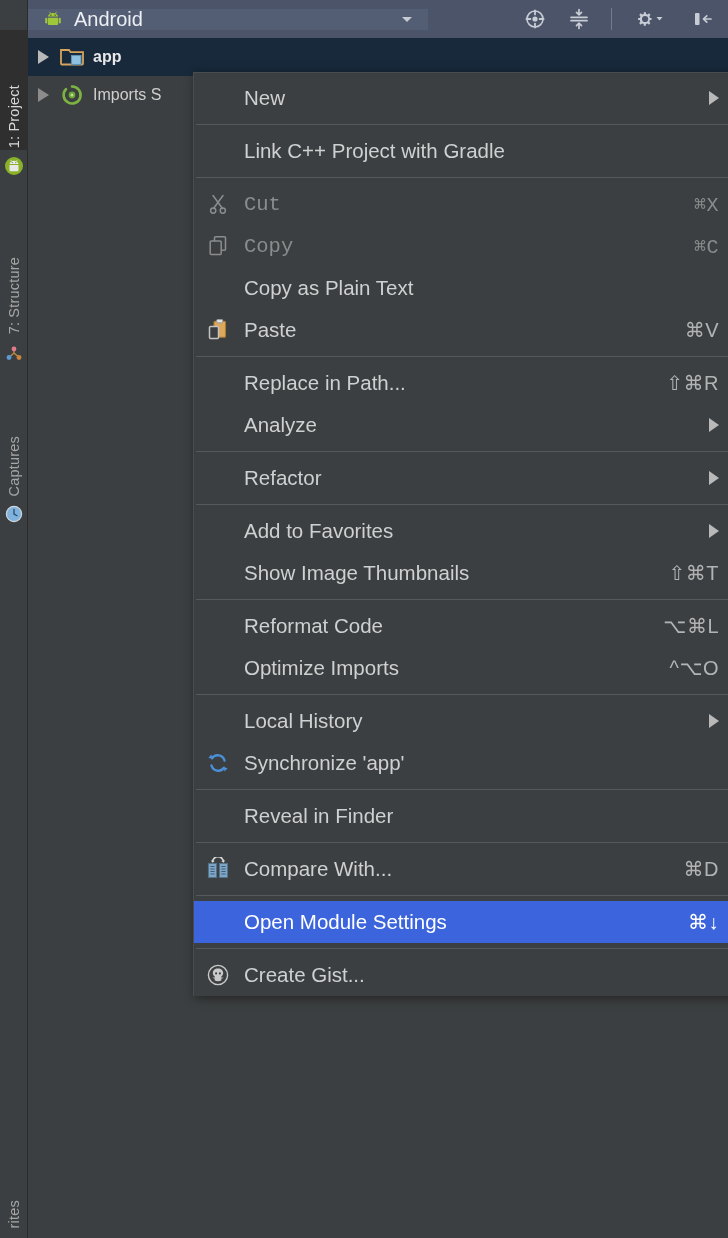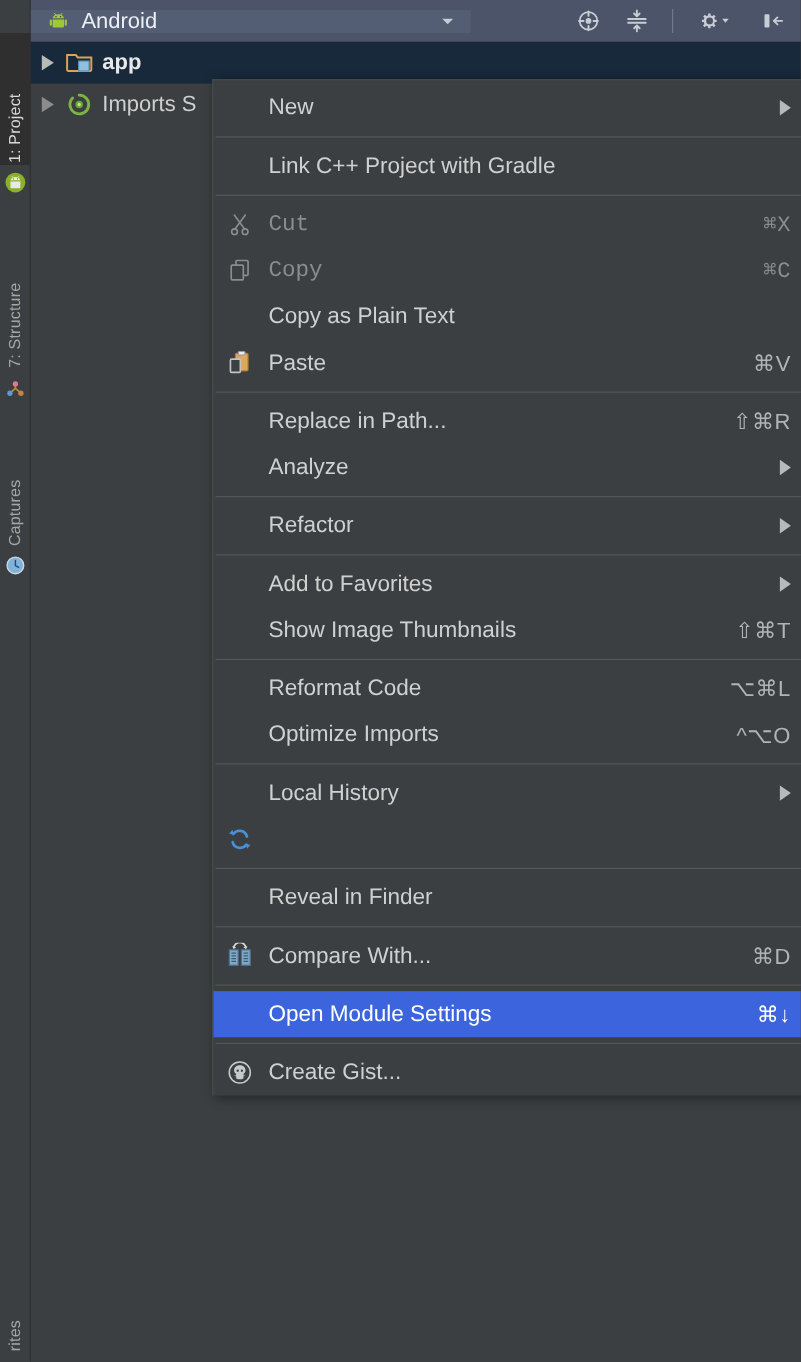--- a/index.html
+++ b/index.html
@@ -55,21 +55,21 @@
 
   
   .tree {
     position: absolute; left: 28px; top: 38px;
     width: 700px; height: 1200px;
     background: #3c3f41;
   }
   .tree-row {
     display: flex; align-items: center; height: 38px;
     gap: 8px; padding-left: 10px;
-    color: #d6d6d6; font-size: 20px; text-align: center;
+    color: #d6d6d6; font-size: 16px; text-align: center;
   }
   .tree-row.selected { background: #17293b; }
   .tree-row .label { font-weight: 700; color: #e8e8e8; }
   .tree-row .label.normal { font-weight: 400; color: #cfcfcf; }
   .tri { width: 0; height: 0; border-left: 11px solid #b9b9b9;
          border-top: 7px solid transparent; border-bottom: 7px solid transparent;
          margin-right: 2px; }
   .tri.dim { border-left-color: #8c8c8c; }
 
   
@@ -345,20 +345,21 @@
     </div>
     <div class="mi">
       <span class="ico-slot">
         <svg viewBox="0 0 24 24" width="24" height="24">
           <path d="M18.5 9.5A7 7 0 0 0 6 7.2" fill="none" stroke="#4a90d9" stroke-width="2.4" stroke-linecap="round"></path>
           <path d="M5.5 14.5A7 7 0 0 0 18 16.8" fill="none" stroke="#4a90d9" stroke-width="2.4" stroke-linecap="round"></path>
           <path d="M5.3 3.4l1.2 4.2-4.2-.6z" fill="#4a90d9"></path>
           <path d="M18.7 20.6l-1.2-4.2 4.2.6z" fill="#4a90d9"></path>
         </svg>
       </span>
+      <span class="mlabel">Synchronize 'app'</span>
     </div>
     <div class="msep"></div>
 
     <div class="mi">
       <span class="ico-slot"></span>
       <span class="mlabel">Reveal in Finder</span>
     </div>
     <div class="msep"></div>
 
     <div class="mi">

